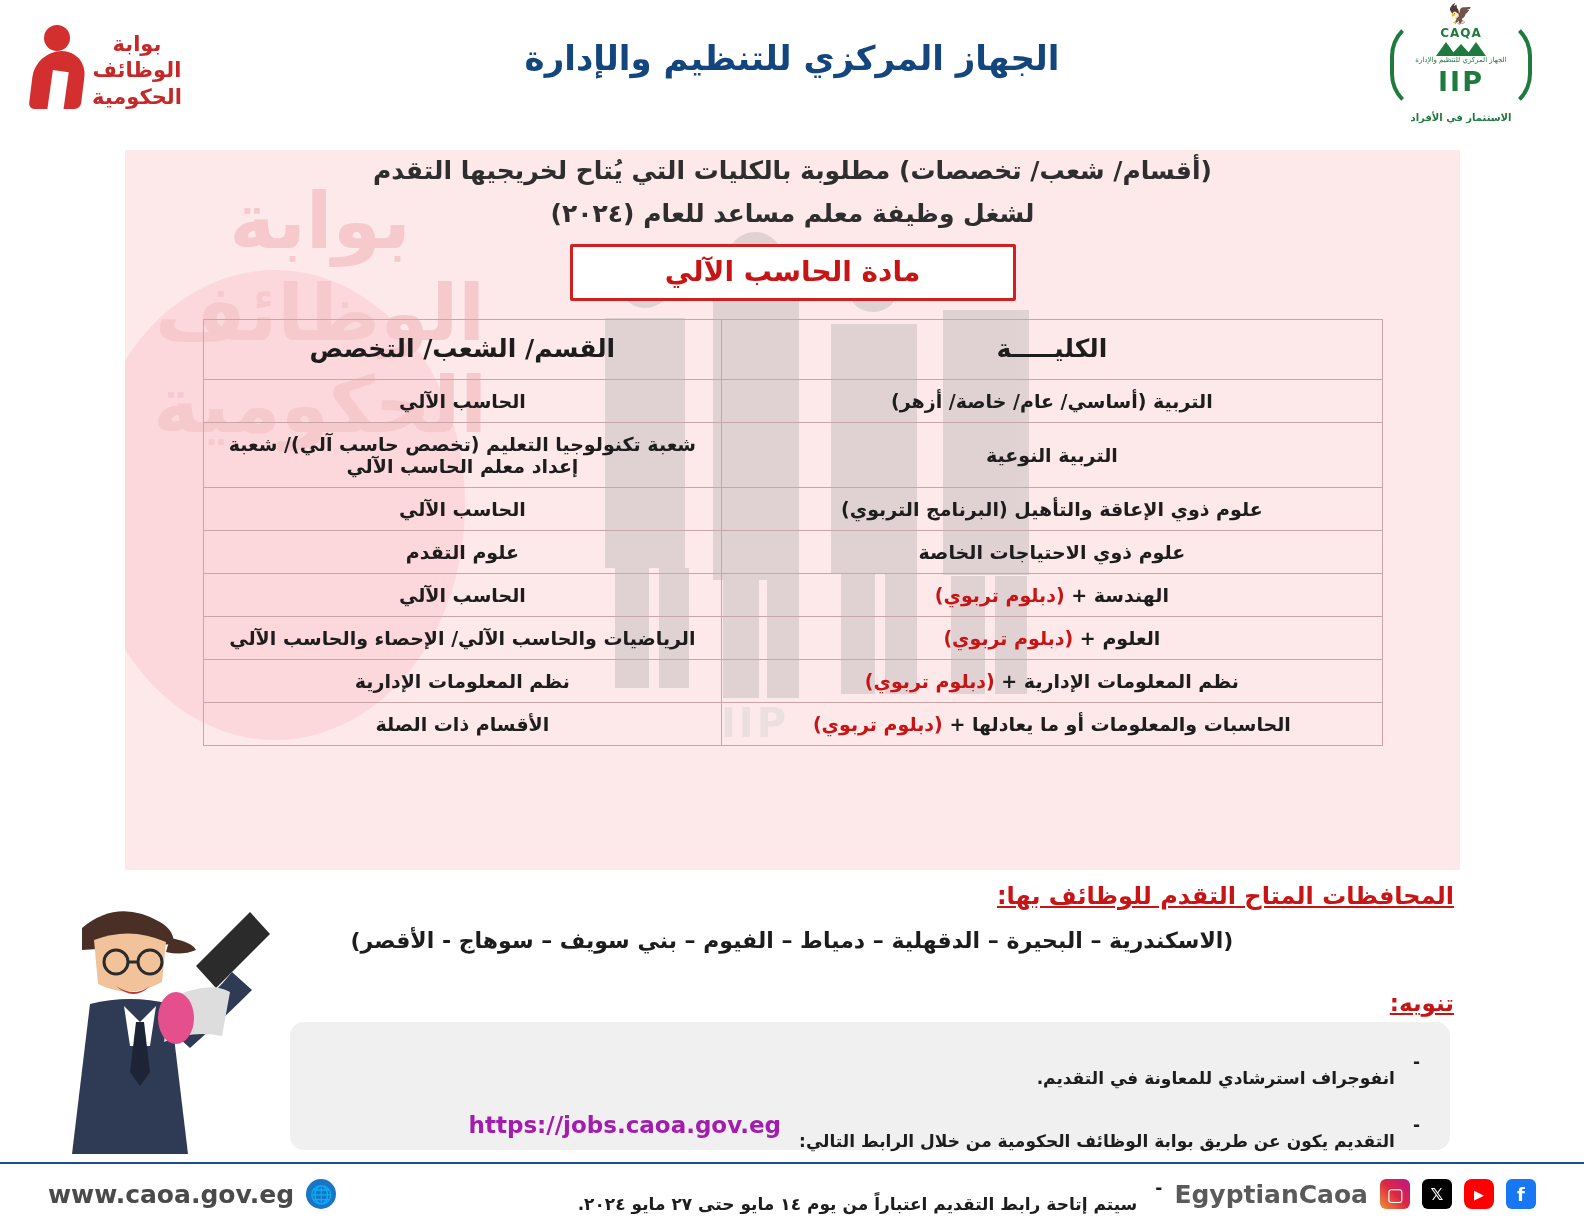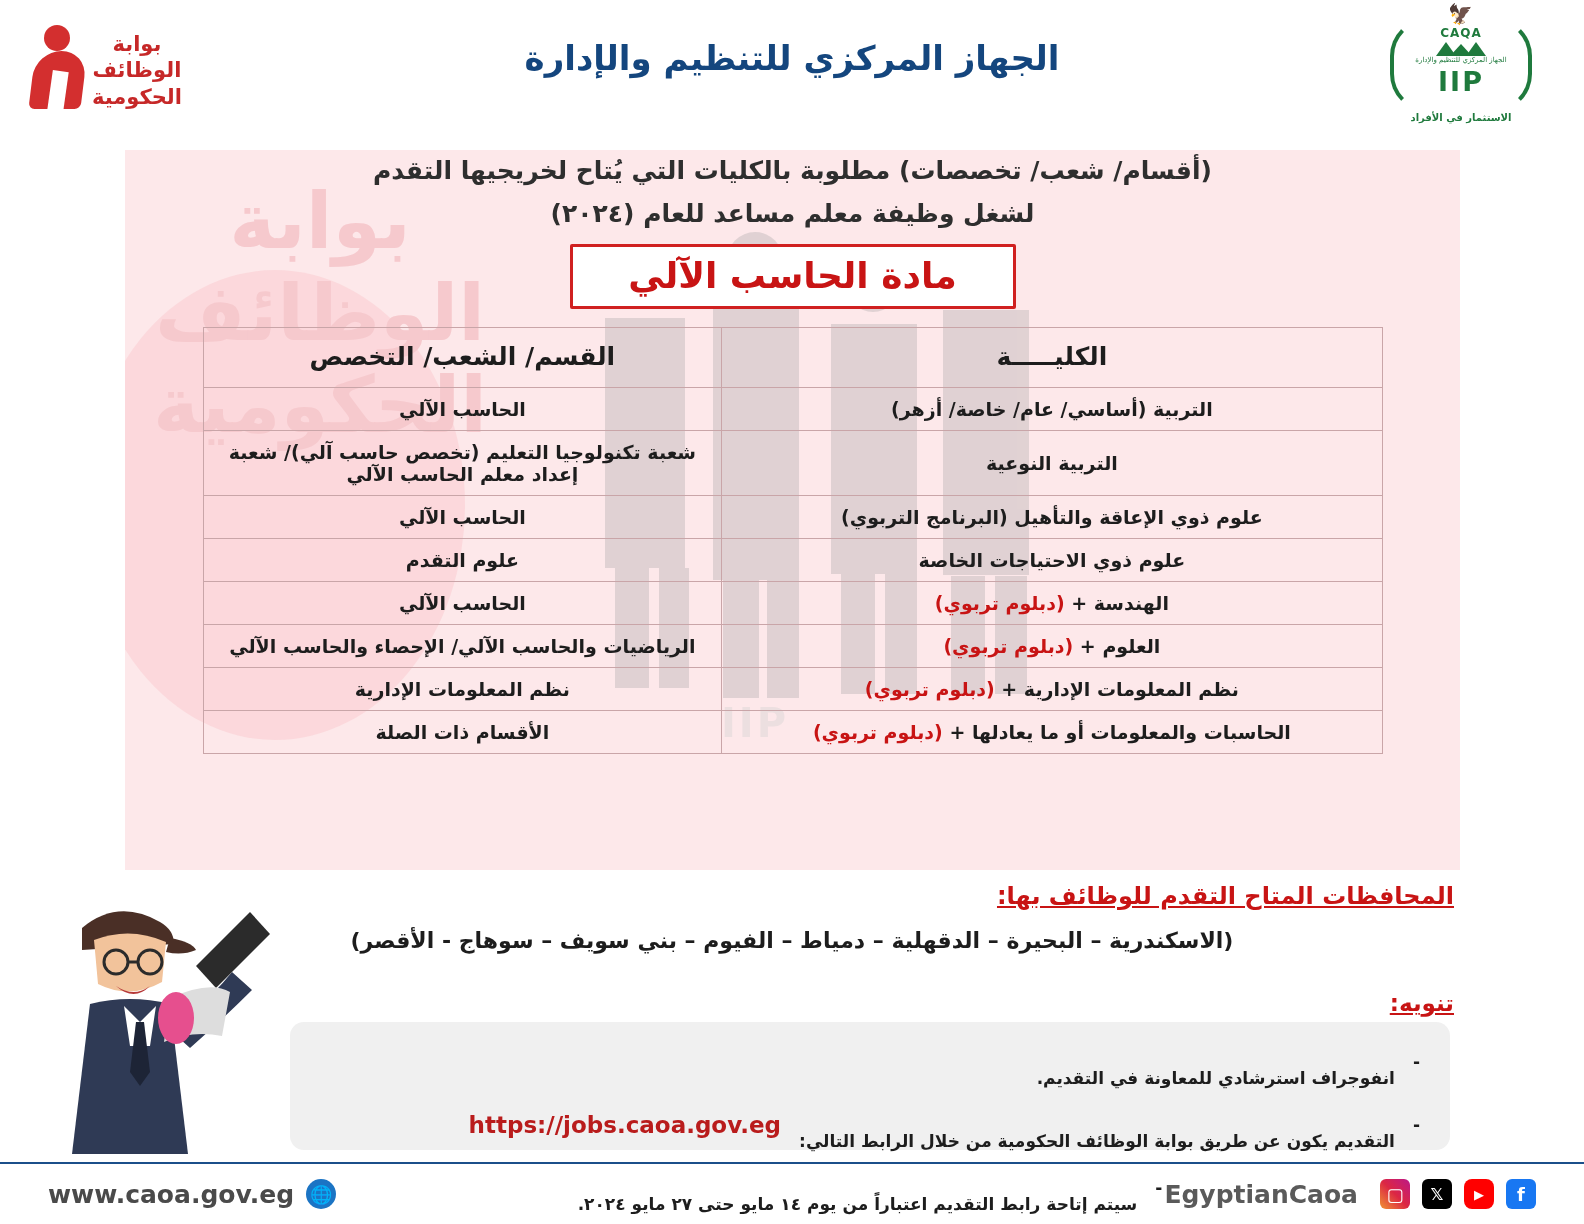--- a/index.html
+++ b/index.html
@@ -228,21 +228,21 @@
     position: relative;
     z-index: 3;
     margin: 16px auto 0;
     width: 440px;
     border: 3px solid #d02020;
     background: #ffffff;
     text-align: center;
     padding: 8px 0 10px;
     color: #c81414;
     font-weight: bold;
-    font-size: 36px;
+    font-size: 28px;
     border-radius: 2px;
   }
 
   
   table.main {
     position: relative;
     z-index: 3;
     margin: 18px auto 0;
     width: 1180px;
     border-collapse: collapse;
@@ -318,21 +318,21 @@
     justify-content: flex-start;
     font-size: 17px;
     font-weight: bold;
     color: #1d1d1d;
     margin-bottom: 11px;
     gap: 18px;
   }
   .notes-box li .dash { color: #1d1d1d; }
   .notes-box li .txt { flex: 0 0 auto; margin-top: 32px; }
   .link {
-    color: #b91c1c;
+    color: #a21caf;
     font-weight: bold;
     font-size: 23px;
     direction: ltr;
     unicode-bidi: embed;
   }
   .note-row-center { justify-content: center !important; }
 
   
   .mascot {
     position: absolute;
@@ -372,21 +372,20 @@
     font-size: 18px;
   }
   .sicon.fb { background: #1877f2; }
   .sicon.yt { background: #ff0000; border-radius: 8px; font-size: 13px;}
   .sicon.x  { background: #000000; font-size: 16px;}
   .sicon.ig { background: linear-gradient(45deg,#f09433,#dc2743,#bc1888); }
   .social-name {
     font-size: 25px;
     color: #5a5a5a;
     font-weight: bold;
-    margin-right: 10px;
     direction: ltr;
   }
   .website {
     display: flex;
     flex-direction: row;
     align-items: center;
     gap: 12px;
   }
   .globe {
     width: 30px; height: 30px;

